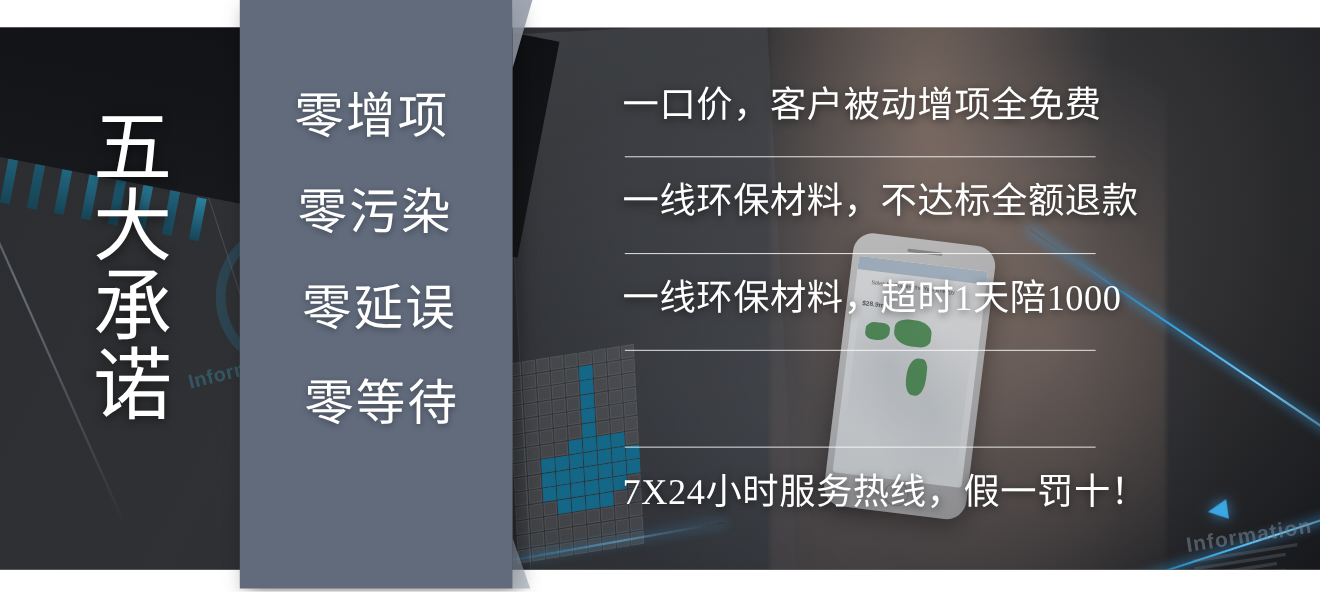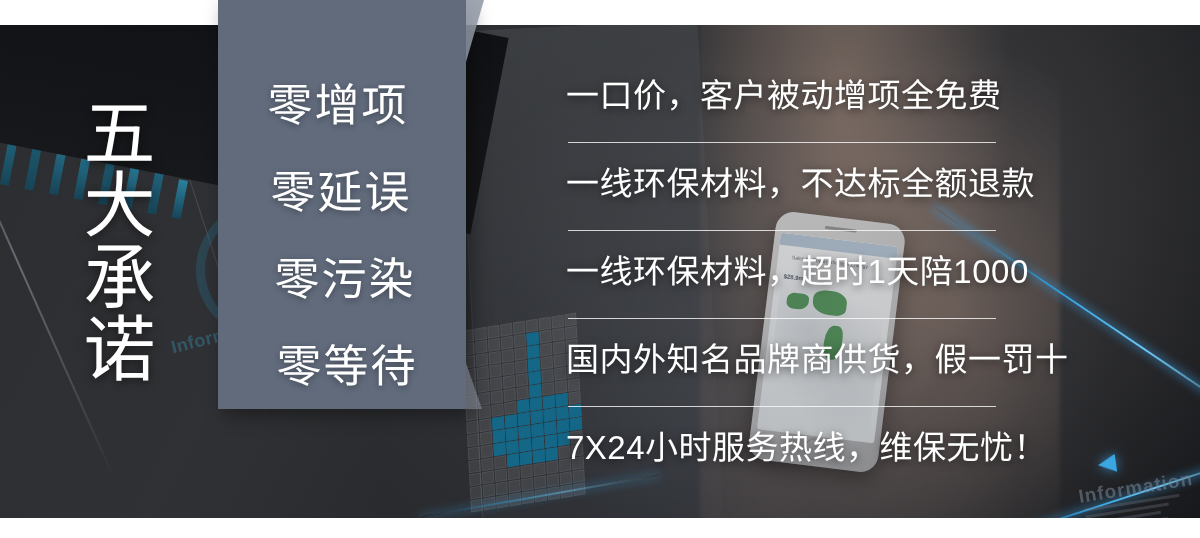--- a/index.html
+++ b/index.html
@@ -244,21 +244,21 @@
     text-shadow:0 2px 10px rgba(0,0,0,.55);
     writing-mode:vertical-rl;
     text-orientation:upright;
     height:330px;
   }
 
   
   .panel{
     position:absolute;
     left:218px; top:0px;
-    width:248px; height:409px;
+    width:248px; height:535px;
     background:#616b7c;
     box-shadow:6px 6px 18px rgba(0,0,0,.38);
   }
   
   .panel .fold{
     position:absolute;
     right:-18px; top:0;
     width:0;height:0;
     border-top:0 solid transparent;
     border-left:18px solid #8f97a3;
@@ -301,20 +301,21 @@
 
   
   .promises{
     position:absolute;
     left:566px; top:66px;
     width:470px;
   }
   .promise-row{
     position:relative;
     height:88px;
+    font-family:Liberation Serif, serif;
   }
   .promise-text{
     position:absolute;
     left:0; top:8px;
     color:#ffffff;
     font-size:33px;
     line-height:44px;
     font-weight:400;
     letter-spacing:.5px;
     white-space:nowrap;
@@ -514,42 +515,41 @@
     </div>
   </div>
 
   <div class="headline">五大承诺</div>
 
   <div class="panel">
     <div class="fold"></div>
     <div class="fold-b"></div>
     <div class="panel-list">
       <div class="panel-item">零增项</div>
+      <div class="panel-item">零污染</div>
       <div class="panel-item">零延误</div>
-      <div class="panel-item">零污染</div>
       <div class="panel-item">零等待</div>
     </div>
   </div>
 
   <div class="promises">
     <div class="promise-row">
       <div class="promise-text">一口价，客户被动增项全免费</div>
       <div class="promise-rule"></div>
     </div>
     <div class="promise-row">
       <div class="promise-text">一线环保材料，不达标全额退款</div>
       <div class="promise-rule"></div>
     </div>
     <div class="promise-row">
       <div class="promise-text">一线环保材料，超时1天陪1000</div>
       <div class="promise-rule"></div>
     </div>
     <div class="promise-row">
-      <div class="promise-text">国内外知名品牌商供货，假一罚十</div>
       <div class="promise-rule"></div>
     </div>
     <div class="promise-row">
-      <div class="promise-text">7X24小时服务热线，维保无忧！</div>
+      <div class="promise-text">7X24小时服务热线，假一罚十！</div>
 
     </div>
   </div>
 
 </div>
 
 </body></html>

